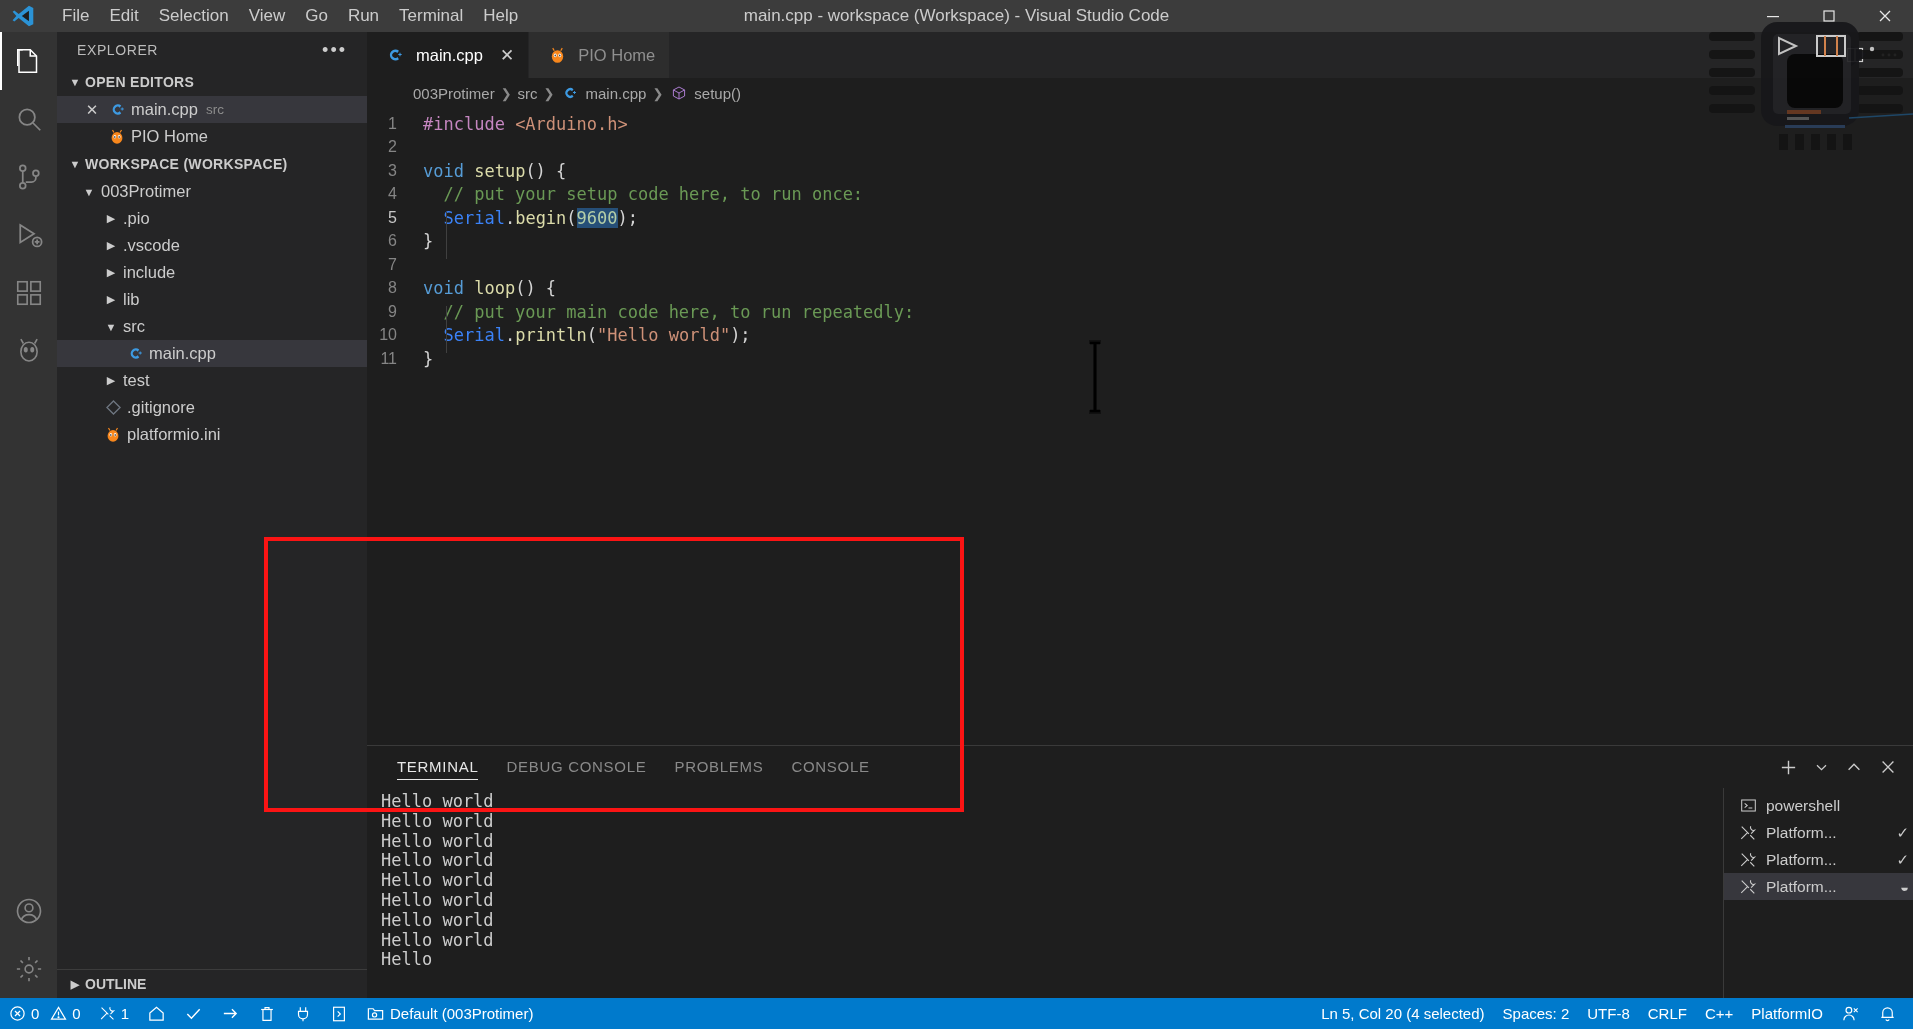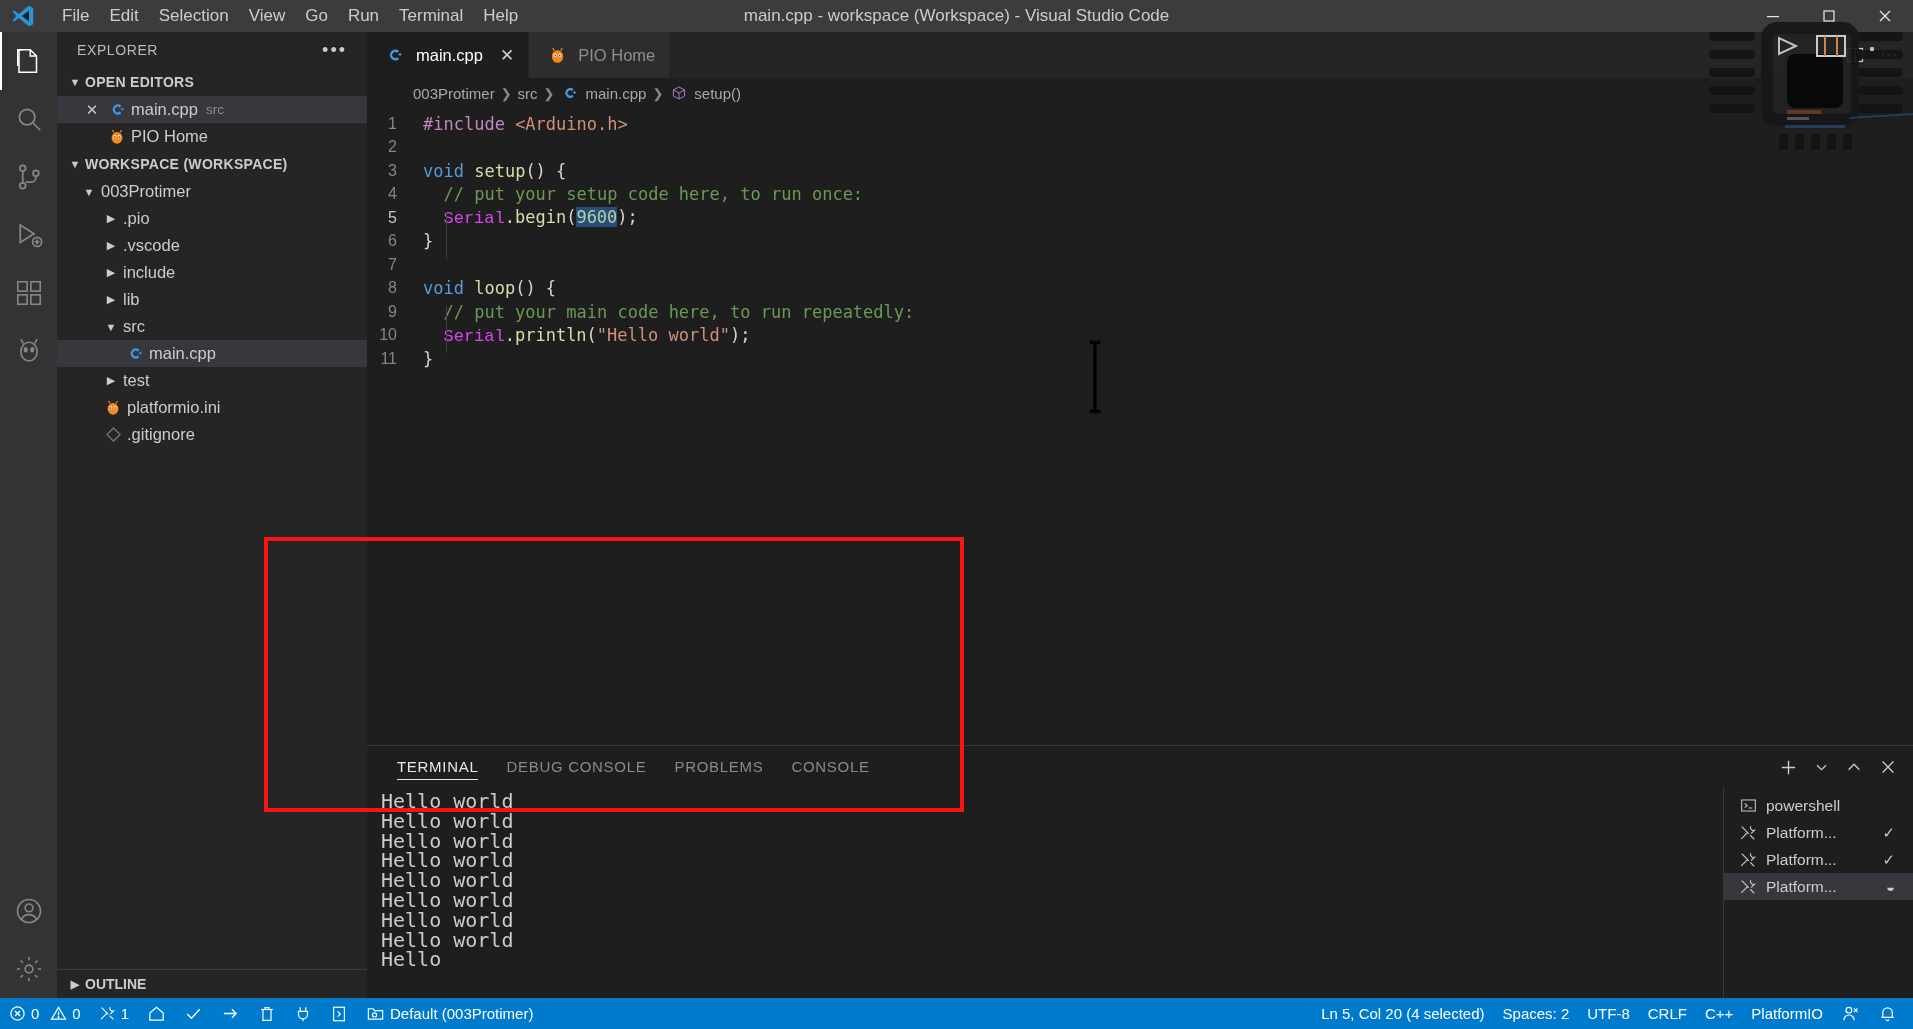--- a/index.html
+++ b/index.html
@@ -137,21 +137,21 @@
     color: #858585; font-size: 16px; font-family: "Liberation Sans", sans-serif;
   }
   .ln.cur { color: #c6c6c6; }
   .code-text { white-space: pre; color: #d4d4d4; position: relative; }
   .tok-pre { color: #c586c0; }      
   .tok-str-inc { color: #ce9178; }  
   .tok-kw { color: #569cd6; }       
   .tok-fn { color: #dcdcaa; }       
   .tok-punc { color: #d4d4d4; }
   .tok-comment { color: #6a9955; }
-  .tok-obj { color: #d946ef; font-family: Liberation Mono, monospace; }
+  .tok-obj { color: #3b82f6; }
   .tok-str { color: #ce9178; }
   .sel { background: #264f78; color: #b5cea8; }
   .indent-guide {
     position: absolute; width: 1px; background: #404040;
     left: 79px;
   }
   .text-cursor {
     position: absolute; left: 716px; top: 232px; width: 3px; height: 72px;
     pointer-events: none;
   }
@@ -170,27 +170,27 @@
   }
   .panel-tab.active { color: #e7e7e7; }
   .panel-tab.active::after {
     content: ""; position: absolute; left: 14px; right: 14px; bottom: 8px;
     height: 1.5px; background: #e7e7e7;
   }
   .panel-actions { margin-left: auto; display: flex; align-items: center; gap: 16px; padding-right: 16px; color: #cccccc; }
   .panel-content { flex: 1 1 auto; display: flex; min-height: 0; }
   .terminal-out {
     flex: 1 1 auto; padding: 4px 0 0 14px;
-    font-family: "DejaVu Sans Mono", monospace; font-size: 20px; color: #cccccc;
+    font-family: "DejaVu Sans Mono", monospace; font-size: 17px; color: #cccccc;
     line-height: 19.8px; overflow: hidden; white-space: pre;
   }
   .term-list { width: 190px; flex: 0 0 190px; border-left: 1px solid #3a3a3a; padding-top: 4px; }
   .term-item {
     height: 27px; display: flex; align-items: center; gap: 8px;
-    padding: 0 18px 0 14px; font-size: 15.5px; color: #cccccc; cursor: pointer;
+    padding: 0 4px 0 14px; font-size: 15.5px; color: #cccccc; cursor: pointer;
   }
   .term-item.active { background: #37373d; }
   .term-item .tname { flex: 1 1 auto; white-space: nowrap; overflow: hidden; }
   .term-item .tstate { color: #cccccc; font-size: 15px; }
 
   
   .annot-box {
     position: absolute;
     left: 264px; top: 537px; width: 700px; height: 275px;
     border: 4px solid #fb1414;
@@ -391,38 +391,38 @@
           </svg>
         </span>
         <span class="tree-label">main.cpp</span>
       </div>
       <div class="tree-row" style="padding-left:44px">
         <span class="twisty">▶</span>
         <span class="tree-label">test</span>
       </div>
       <div class="tree-row" style="padding-left:44px">
         <span class="fi">
+          <svg width="15" height="15" viewBox="0 0 16 16">
+            <path d="M8 1 L15 8 L8 15 L1 8 Z" fill="none" stroke="#6e7681" stroke-width="1.4"></path>
+          </svg>
+        </span>
+        <span class="tree-label">.gitignore</span>
+      </div>
+      <div class="tree-row" style="padding-left:44px">
+        <span class="fi">
           <svg width="18" height="18" viewBox="0 0 20 20">
             <ellipse cx="10" cy="11" rx="6" ry="6.6" fill="#f8871c"></ellipse>
             <ellipse cx="7.6" cy="9.8" rx="1.5" ry="2" fill="#ffffff"></ellipse>
             <ellipse cx="12.4" cy="9.8" rx="1.5" ry="2" fill="#ffffff"></ellipse>
             <ellipse cx="7.6" cy="10" rx="0.7" ry="1" fill="#2b2b2b"></ellipse>
             <ellipse cx="12.4" cy="10" rx="0.7" ry="1" fill="#2b2b2b"></ellipse>
             <path d="M6.6 5 L5 2.2 M13.4 5 L15 2.2" stroke="#f8871c" stroke-width="1.3" fill="none"></path>
           </svg>
         </span>
         <span class="tree-label">platformio.ini</span>
-      </div>
-      <div class="tree-row" style="padding-left:44px">
-        <span class="fi">
-          <svg width="15" height="15" viewBox="0 0 16 16">
-            <path d="M8 1 L15 8 L8 15 L1 8 Z" fill="none" stroke="#6e7681" stroke-width="1.4"></path>
-          </svg>
-        </span>
-        <span class="tree-label">.gitignore</span>
       </div>
 
       <div class="sidebar-bottom">
         <div class="outline-row">
           <span class="twisty">▶</span>
           <span>OUTLINE</span>
         </div>
       </div>
     </div>
 

